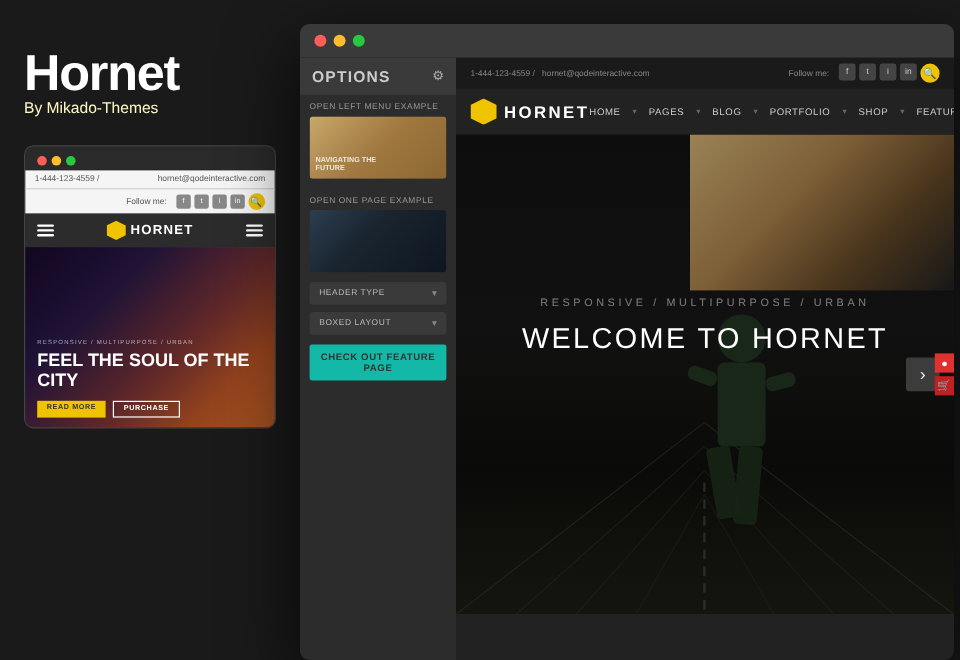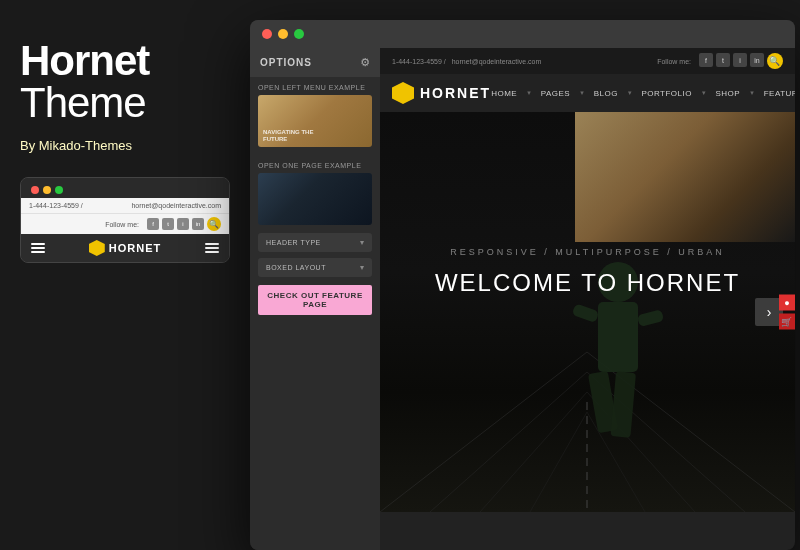--- a/index.html
+++ b/index.html
@@ -240,21 +240,21 @@
       border-radius: 3px;
       padding: 5px 8px;
       display: flex;
       justify-content: space-between;
       align-items: center;
       cursor: pointer;
     }
 
     .checkout-btn {
       margin: 8px;
-      background: #f9a8d4;
+      background: #14b8a6;
       color: #333;
       padding: 6px 8px;
       font-size: 8px;
       font-weight: bold;
       text-transform: uppercase;
       letter-spacing: 0.5px;
       text-align: center;
       border-radius: 2px;
       cursor: pointer;
     }
@@ -361,21 +361,20 @@
       font-size: 14px;
       color: white;
       cursor: pointer;
     }
   </style>
 </head>
 <body>
 
 <div class="left-panel">
   <div style="font-size:42px;font-weight:900;color:#fff;line-height:1;letter-spacing:-1px;">Hornet</div>
-  <div style="font-size:42px;font-weight:300;color:#fff;line-height:1;letter-spacing:-1px;margin-bottom:14px;">Theme</div>
   <div style="font-size:13px;color:#fef9c3;margin-bottom:24px;">By Mikado-Themes</div>
 
   <div class="mobile-preview">
     <div class="mobile-top-bar">
       <div class="dots">
         <div class="dot"></div>
         <div class="dot"></div>
         <div class="dot"></div>
       </div>
     </div>
@@ -406,36 +405,47 @@
         <div class="logo-hex"></div>
         <span>HORNET</span>
       </div>
       <div class="hamburger-icon">
         <div class="hamburger-line"></div>
         <div class="hamburger-line"></div>
         <div class="hamburger-line"></div>
       </div>
     </div>
 
+    <div class="mobile-hero">
+      <div class="mobile-hero-overlay"></div>
+      <div class="mobile-hero-text">
+        <div style="font-size:5px;color:rgba(255,255,255,0.6);letter-spacing:1px;text-transform:uppercase;margin-bottom:4px;">RESPONSIVE / MULTIPURPOSE / URBAN</div>
+        <div style="font-size:15px;font-weight:900;color:white;line-height:1.1;text-transform:uppercase;">FEEL THE SOUL OF THE CITY</div>
+      </div>
+      <div class="mobile-hero-buttons">
+        <div class="mobile-btn mobile-btn-yellow">READ MORE</div>
+        <div class="mobile-btn mobile-btn-outline">PURCHASE</div>
+      </div>
+    </div>
   </div>
 </div>
 
 <div class="main-browser">
 
   <div class="browser-title-bar">
     <div class="browser-dot browser-dot-r"></div>
     <div class="browser-dot browser-dot-y"></div>
     <div class="browser-dot browser-dot-g"></div>
   </div>
 
   <div class="browser-content">
 
     <div class="options-panel">
       <div class="options-header">
-        <span style="font-size:10px;font-weight:bold;color:#ccc;letter-spacing:1px;">OPTIONS</span>
+        <span style="font-size:13px;font-weight:bold;color:#ccc;letter-spacing:1px;">OPTIONS</span>
         <span style="font-size:11px;color:#aaa;cursor:pointer;">⚙</span>
       </div>
 
       <div style="font-size:7px;color:#999;padding:7px 8px 4px;text-transform:uppercase;letter-spacing:0.5px;">OPEN LEFT MENU EXAMPLE</div>
 
       <div class="option-preview">
         <div class="preview-img preview-img-1">
           <div style="position:absolute;bottom:4px;left:5px;font-size:6px;font-weight:bold;color:rgba(255,255,255,0.8);text-transform:uppercase;line-height:1.2;">NAVIGATING THE<br>FUTURE</div>
         </div>
       </div>

